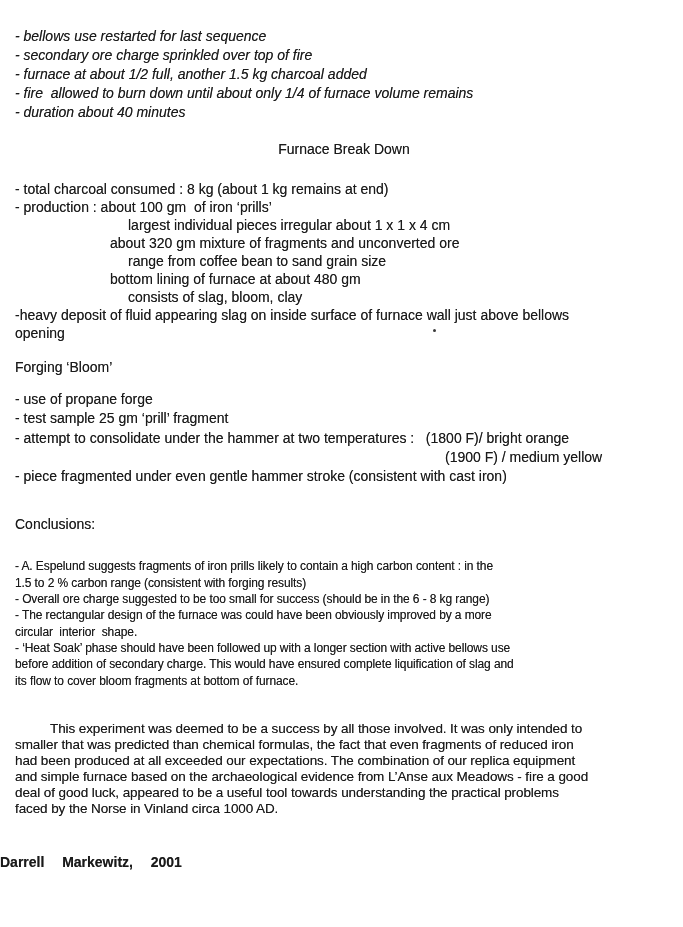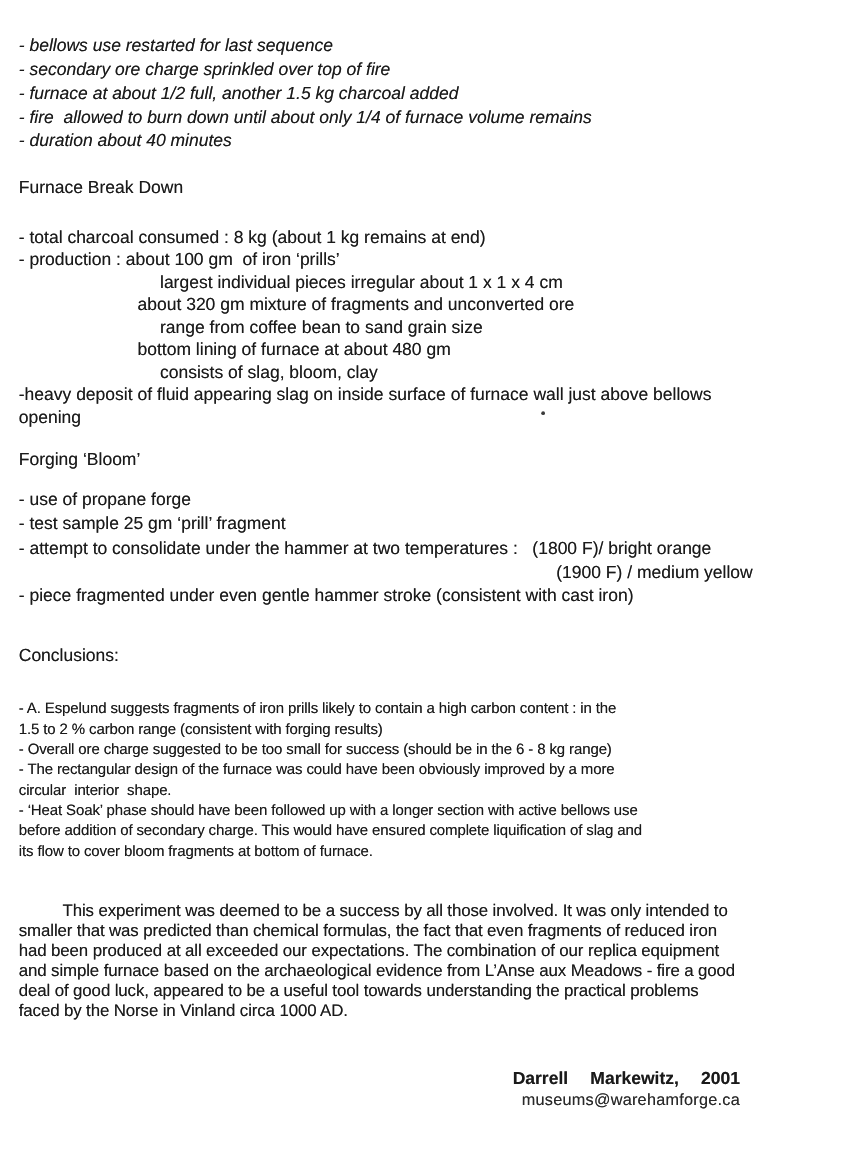--- a/index.html
+++ b/index.html
@@ -17,36 +17,36 @@
     padding:27px 10px 0 15px;
     text-shadow:0 0 0.5px rgba(0,0,0,0.55); 
   }
   .ln { white-space:pre-wrap; }
   .s1 .ln { font-size:14px; line-height:19px;font-style:italic; }
   .s2 .ln { font-size:14px; line-height:18px; }
   .s3 .ln { font-size:14px; line-height:19.3px; }
   .s4 .ln { font-size:12px; line-height:16.3px; letter-spacing:-0.1px; }
   .para .ln { font-size:13.5px; line-height:16.1px; letter-spacing:-0.1px; }
   .heading { font-size:14px; line-height:19px; white-space:pre-wrap; }
-  .h1 { margin-top:18px; }
+  .h1 { margin-top:18px;text-align:center; }
   .s2 { margin-top:21px; }
   .h2 { margin-top:16px; }
   .s3 { margin-top:13px; }
   .h3 { margin-top:29px; }
   .s4 { margin-top:24px; }
   .para { margin-top:32px; }
   .ind-a { margin-left:95px; }
   .ind-b { margin-left:113px; }
   .ind-temp { margin-left:430px; }
   .first-indent { text-indent:35px; }
   .signature {
     margin-top:36px;
     margin-left:-15px;
     width:592px;
-    text-align:right;
+    text-align:left;
   }
   .sig-name {
     font-size:14px; font-weight:700; line-height:19px;
     word-spacing:5px; white-space:pre-wrap;
   }
   .sig-email {
     font-size:13px; line-height:16px; letter-spacing:0.2px;
     color:#2a2a2a;
   }
   .stray-dot {
@@ -113,16 +113,15 @@
     <div class="ln first-indent">This experiment was deemed to be a success by all those involved. It was only intended to</div>
     <div class="ln">smaller that was predicted than chemical formulas, the fact that even fragments of reduced iron</div>
     <div class="ln">had been produced at all exceeded our expectations. The combination of our replica equipment</div>
     <div class="ln">and simple furnace based on the archaeological evidence from L’Anse aux Meadows - fire a good</div>
     <div class="ln">deal of good luck, appeared to be a useful tool towards understanding the practical problems</div>
     <div class="ln">faced by the Norse in Vinland circa 1000 AD.</div>
   </div>
 
   <div class="signature">
     <div class="sig-name">Darrell  Markewitz,  2001</div>
-    <div class="sig-email">museums@warehamforge.ca</div>
   </div>
 
 </div>
 
 </body></html>

